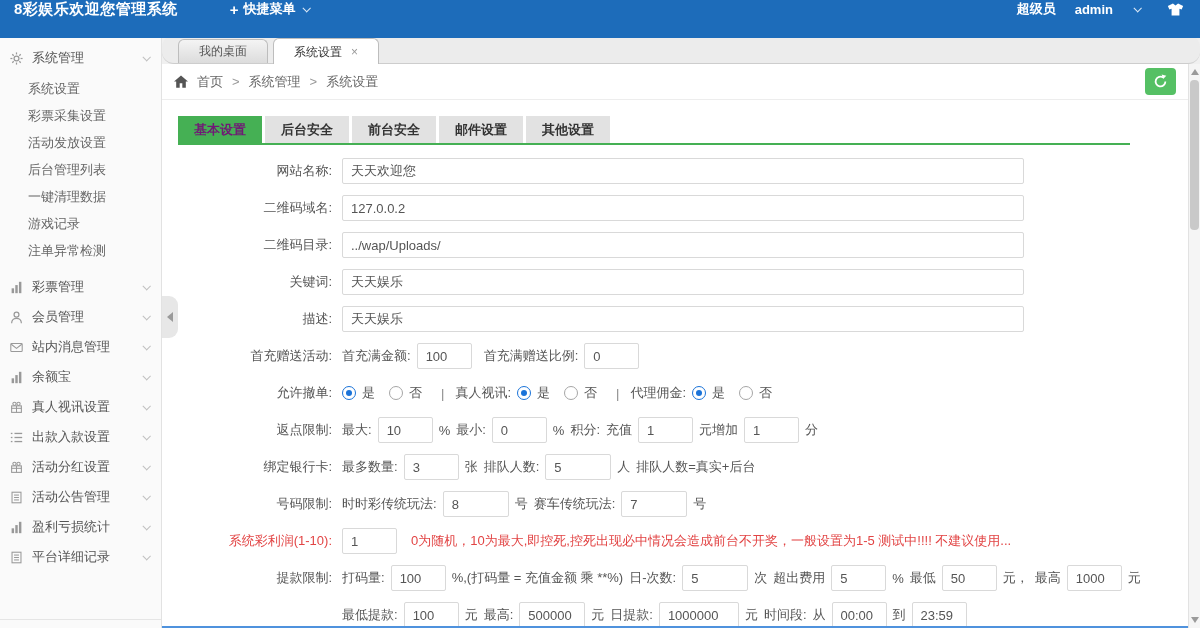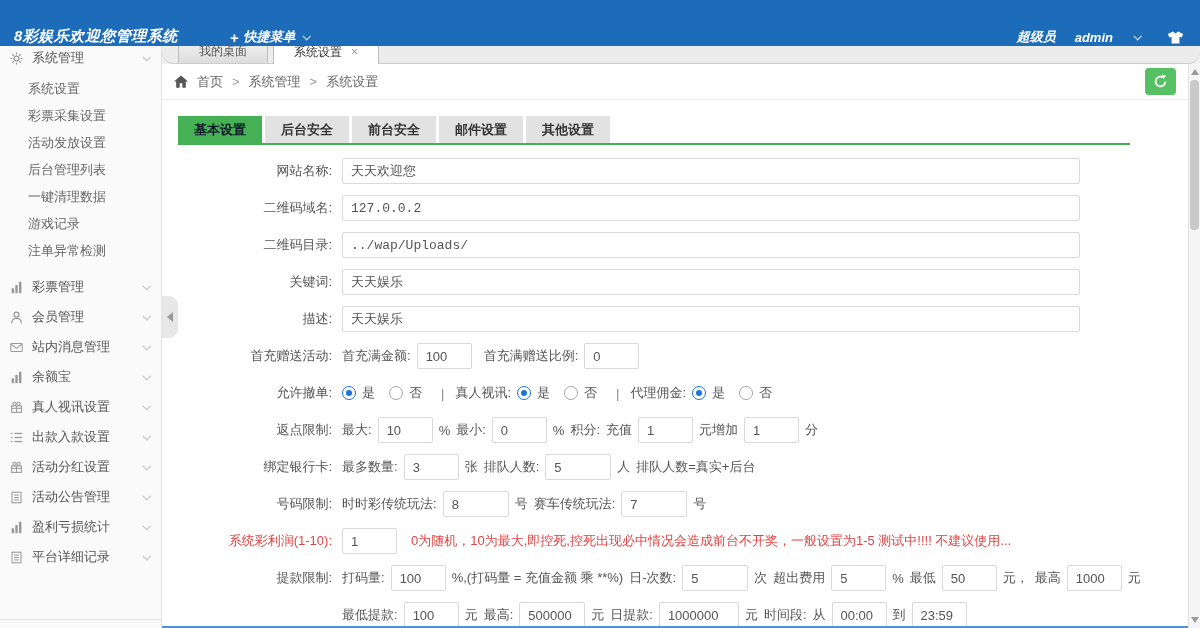--- a/index.html
+++ b/index.html
@@ -1,20 +1,20 @@
 <!DOCTYPE html>
 <html><head>
 <meta charset="utf-8">
 <style>
   * { margin:0; padding:0; box-sizing:border-box; }
   html,body { width:1200px; height:628px; overflow:hidden; }
   body { position:relative; background:#f0f0f0; font-family:"Liberation Sans","DejaVu Sans",sans-serif; }
 
   
-  .topbar { position:absolute; top:0; left:0; right:0; height:46px; background:#1d6cba; color:#fff; display:flex; align-items:flex-end; z-index:30;font-style:italic; }
+  .topbar { position:absolute; top:0; left:0; right:0; height:38px; background:#1d6cba; color:#fff; display:flex; align-items:flex-start; z-index:30; }
   .tb-title { font-weight:bold; font-size:15px; margin-left:14px; letter-spacing:.5px; }
   .tb-quick { margin-left:52px; font-size:13px; font-weight:bold; display:flex; align-items:center; gap:5px; cursor:pointer; }
   .tb-plus { font-size:15px; font-weight:bold; }
   .tb-right { margin-left:auto; display:flex; align-items:center; gap:19px; margin-right:16px; font-size:13px; }
   .tb-role { font-weight:bold; }
   .tb-user { font-weight:bold; }
   .chev { display:inline-block; width:6px; height:6px; border-right:1.5px solid currentColor; border-bottom:1.5px solid currentColor; transform:rotate(45deg) translateY(-1px); }
   .chev-white { color:#dce9f7; margin-left:2px; }
   .chev-gray { color:#c0c0c0; margin-left:auto; }
 
@@ -39,28 +39,28 @@
 
   .content { position:absolute; top:29px; left:0; right:12px; bottom:0; background:#fff; overflow:hidden; }
   .breadcrumb-row { height:36px; border-bottom:1px solid #ededed; display:flex; align-items:center; padding:0 12px; font-size:13px; color:#666; gap:9px; }
   .bc-sep { color:#999; }
   .refresh-btn { margin-left:auto; width:31px; height:27px; background:#55c064; border-radius:4px; display:flex; align-items:center; justify-content:center; cursor:pointer; }
 
   
   .form-area { padding:16px 0 0 16px; }
   .form-tabs { display:flex; border-bottom:2px solid #45b054; width:952px; }
   .ftab { height:27px; line-height:27px; padding:0 16px; font-size:13px; font-weight:bold; color:#333; background:#e2e2e2; margin-right:3px; cursor:pointer; }
-  .ftab.active { background:#45b054; color:#0f172a; }
+  .ftab.active { background:#45b054; color:#701a75; }
 
   .frow { display:flex; align-items:center; margin-top:9px; min-height:28px; font-size:13px; color:#555; white-space:nowrap; }
   .frow.first { margin-top:12px; }
   .flabel { width:164px; text-align:right; flex:none; padding-right:10px; }
   .fbody { display:flex; align-items:center; gap:6px; }
   .inp { height:26px; border:1px solid #d9d9d9; border-radius:2px; padding:0 8px; font-size:13px; color:#555; font-family:inherit; background:#fff; }
-  .full { width:738px;font-family:Liberation Mono, monospace; }
+  .full { width:682px; }
   .w55 { width:55px; } .w65 { width:66px; } .w78 { width:80px; }
   .red { color:#e24444; }
   .sep { color:#888; margin:0 5px; }
   .radio { width:14px; height:14px; border-radius:50%; border:1px solid #a6a6a6; display:inline-block; position:relative; background:#fff; margin-right:3px; flex:none; cursor:pointer; }
   .radio.on { border-color:#1a73d9; }
   .radio.on::after { content:""; position:absolute; left:3px; top:3px; right:3px; bottom:3px; border-radius:50%; background:#1a73d9; }
   .rgroup { display:flex; align-items:center; gap:3px; margin-right:8px; }
 
   
   .scrollbar { position:absolute; top:29px; right:0; width:12px; bottom:0; background:#f5f5f5; border-left:1px solid #e2e2e2; }

